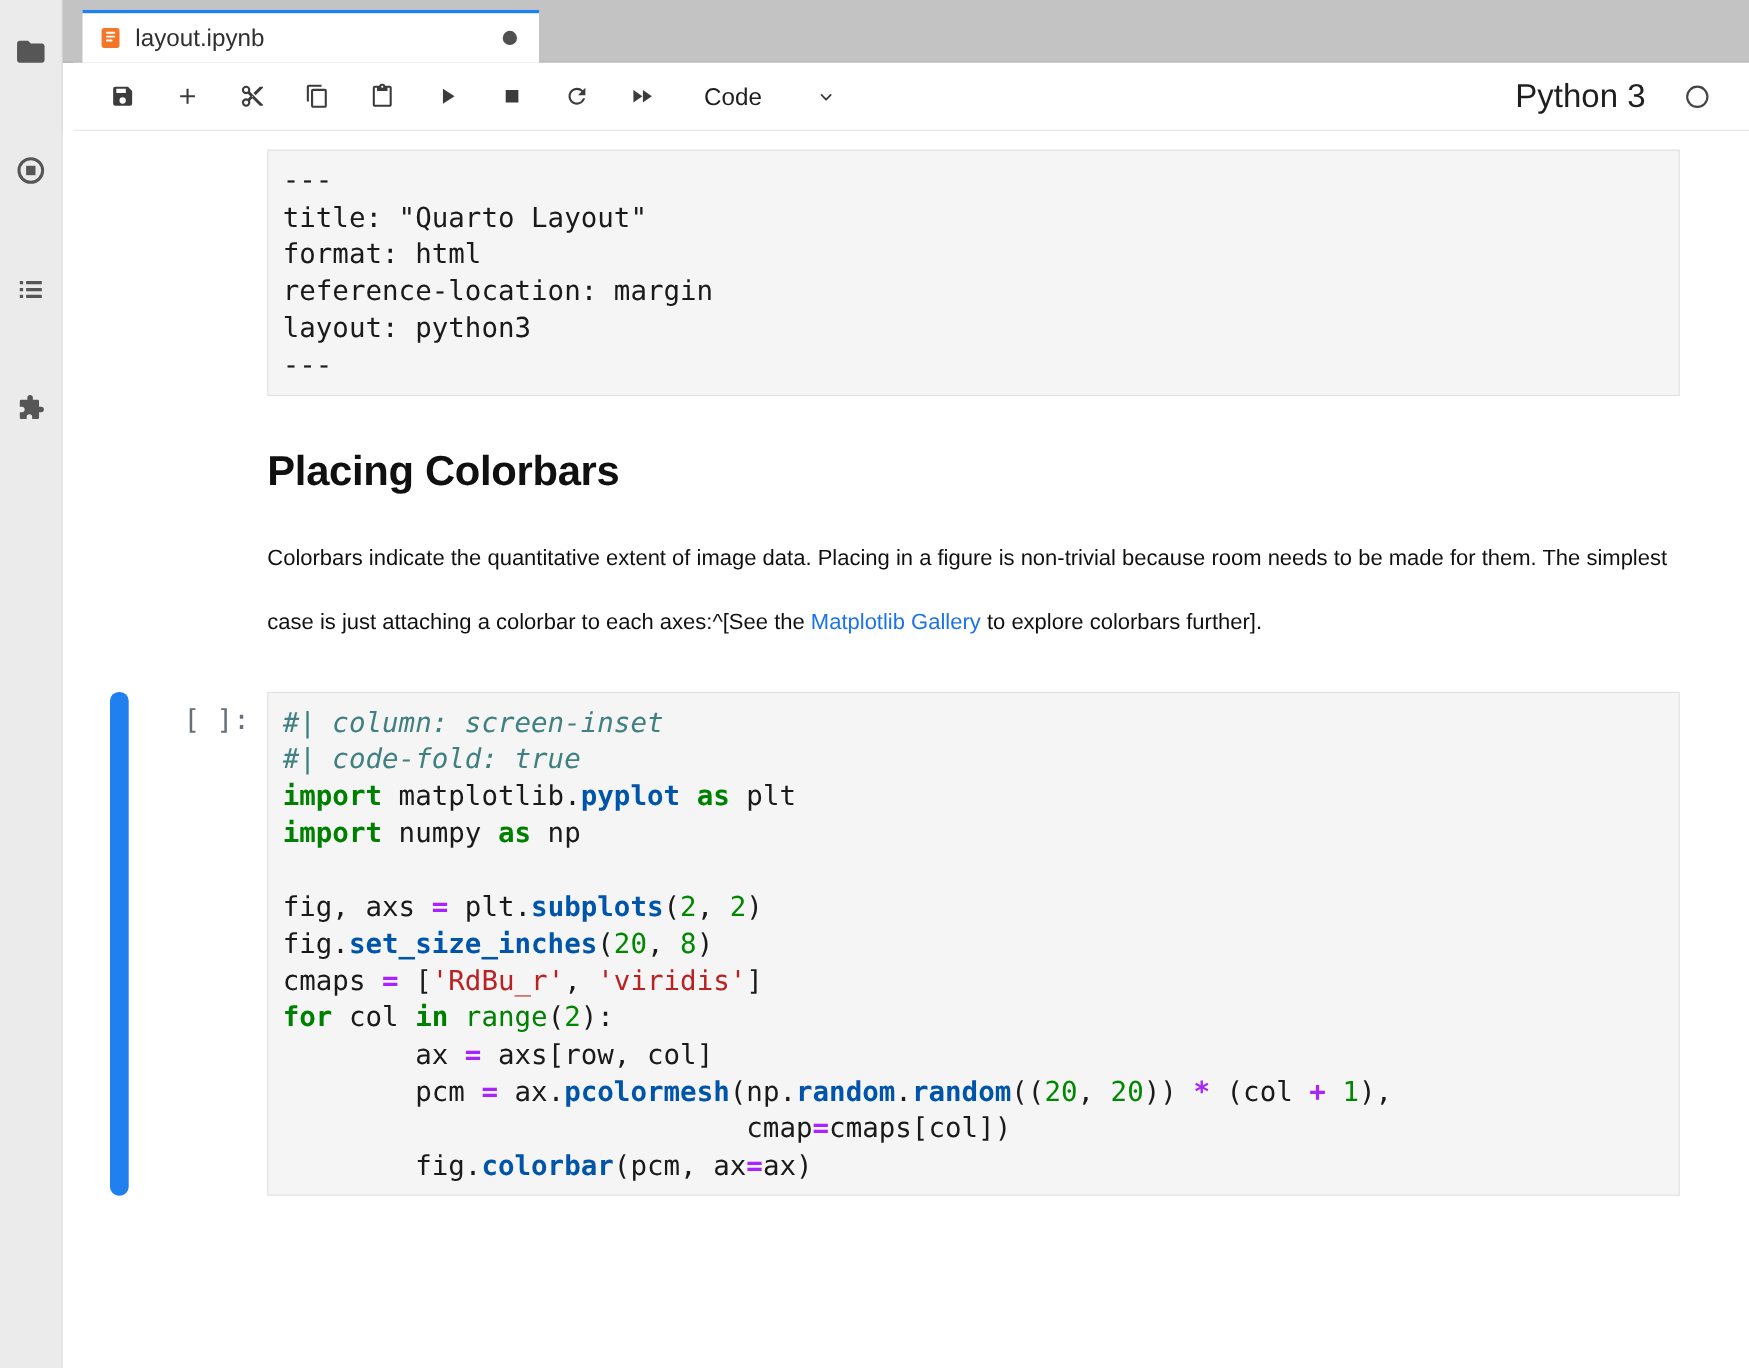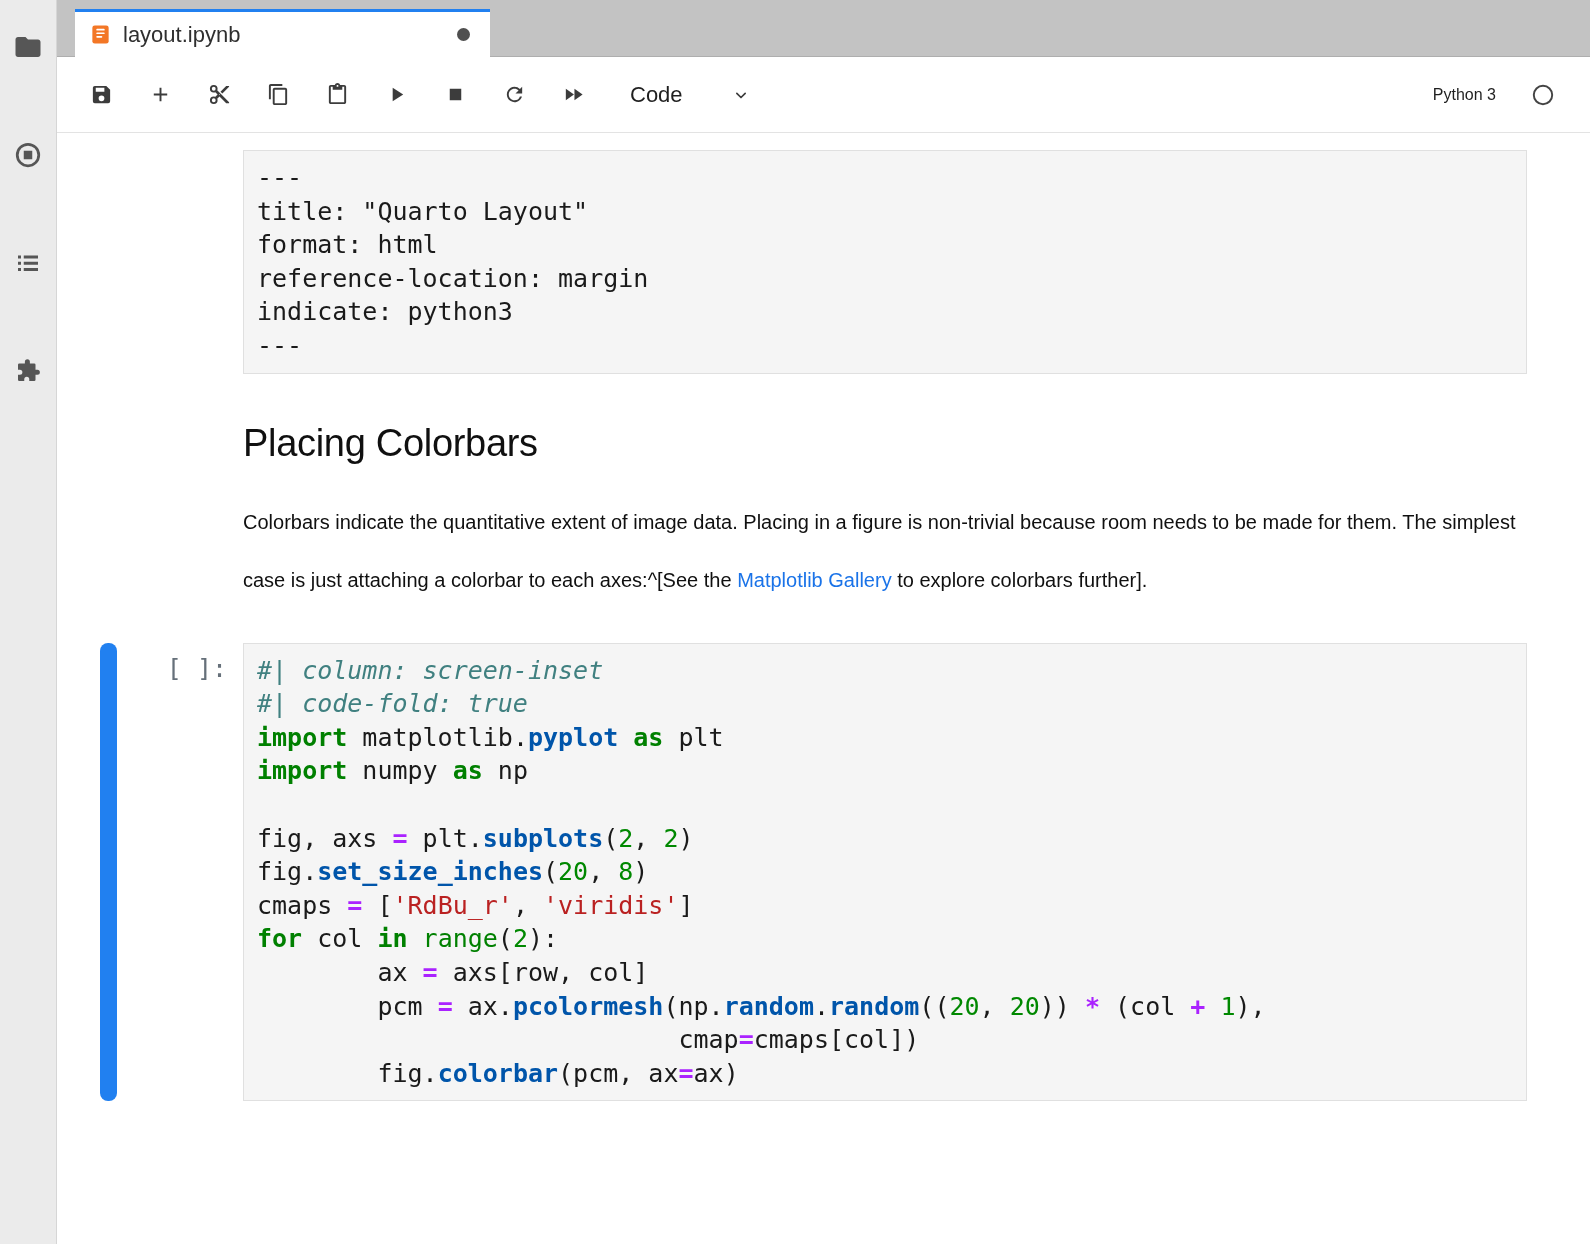--- a/index.html
+++ b/index.html
@@ -34,48 +34,48 @@
 
   
   .tabbar{height:57px;flex:none;background:var(--header-bg);display:flex;align-items:flex-end;
     border-bottom:1px solid #aeaeae;}
   .tab{height:48px;margin-left:18px;margin-bottom:-1px;width:415px;background:#fff;
     border-top:3px solid var(--accent);display:flex;align-items:center;padding:0 12px 0 14px;gap:11px;cursor:pointer;}
   .tab-title{font-size:22px;color:#2f2f2f;}
   .dirty-dot{width:13px;height:13px;border-radius:50%;background:#4f4f4f;margin-left:auto;margin-right:8px;}
 
   
-  .toolbar{height:76px;flex:none;background:#fff;border-bottom:1px solid #e3e3e3;
-    display:flex;align-items:center;padding:0 34px 0 22px;gap:14px;}
+  .toolbar{height:62px;flex:none;background:#fff;border-bottom:1px solid #e3e3e3;
+    display:flex;align-items:center;padding:0 34px 0 22px;gap:14px;margin-left:10px;}
   .tb-btn{background:none;border:none;width:45px;height:45px;display:grid;place-items:center;
     color:#3c3c3c;cursor:pointer;flex:none;}
   .tb-btn svg{width:23px;height:23px;}
   .celltype{margin-left:12px;display:flex;align-items:center;gap:48px;cursor:pointer;padding:4px 8px;}
   .celltype-label{font-size:22px;color:#1f1f1f;}
   .celltype svg{width:20px;height:20px;color:#3c3c3c;}
   .tb-spacer{flex:1;}
-  .kernel-name{font-size:16px;color:#1f1f1f;cursor:pointer;}
+  .kernel-name{font-size:30px;color:#1f1f1f;cursor:pointer;}
   .kernel-status{margin-left:20px;color:#444;cursor:pointer;display:grid;place-items:center;}
   .kernel-status svg{width:26px;height:26px;}
 
   
   .content{flex:1;overflow:hidden;background:#fff;padding:17px 63px 0 0;}
   .cell{display:flex;align-items:stretch;}
   .gutter{width:186px;flex:none;position:relative;}
   .collapser{position:absolute;left:43px;top:0;bottom:0;width:17px;border-radius:8px;background:var(--accent);cursor:pointer;}
   .prompt{position:absolute;right:16px;top:11px;font-family:"DejaVu Sans Mono",monospace;
     font-size:25px;color:#66707a;white-space:pre;}
   .editor{flex:1;min-width:0;background:var(--cell-bg);border:1px solid var(--cell-border);
     padding:10px 13px;font-family:"DejaVu Sans Mono",monospace;font-size:25px;line-height:33.6px;
     color:#1a1a1a;overflow:hidden;cursor:text;}
   .code-line{white-space:pre;}
 
   
   .md-cell .md-body{flex:1;min-width:0;}
-  .md-body h1{font-size:38px;font-weight:400;color:#101010;margin:48px 0 0;letter-spacing:-0.3px;}
+  .md-body h1{font-size:38px;font-weight:700;color:#101010;margin:48px 0 0;letter-spacing:-0.3px;}
   .md-body p{margin:28px 0 0;font-size:20px;line-height:58px;color:#101010;}
   .md-link{color:var(--link);text-decoration:none;cursor:pointer;}
   .code-cell{margin-top:34px;}
 
   
   .tok-kw{color:var(--syntax-keyword);font-weight:700;}
   .tok-blt{color:var(--syntax-builtin);}
   .tok-op{color:var(--syntax-operator);font-weight:700;}
   .tok-prop{color:var(--syntax-property);font-weight:bold;}
   .tok-num{color:var(--syntax-number);}
@@ -187,21 +187,21 @@
 
     <div class="content">
 
       <section class="cell raw-cell">
         <div class="gutter"></div>
         <div class="editor">
             <div class="code-line">---</div>
             <div class="code-line">title: "Quarto Layout"</div>
             <div class="code-line">format: html</div>
             <div class="code-line">reference-location: margin</div>
-            <div class="code-line">indicate: python3</div>
+            <div class="code-line">layout: python3</div>
             <div class="code-line">---</div>
           </div>
       </section>
 
       <section class="cell md-cell">
         <div class="gutter"></div>
         <div class="md-body">
           <h1>Placing Colorbars</h1>
           <p><span>Colorbars indicate the quantitative extent of image data. Placing in a figure is non-trivial because room needs to be made for them. The simplest case is just attaching a colorbar to each axes:^[See the </span><a href="#" class="md-link">Matplotlib Gallery</a><span> to explore colorbars further].</span></p>
         </div>

